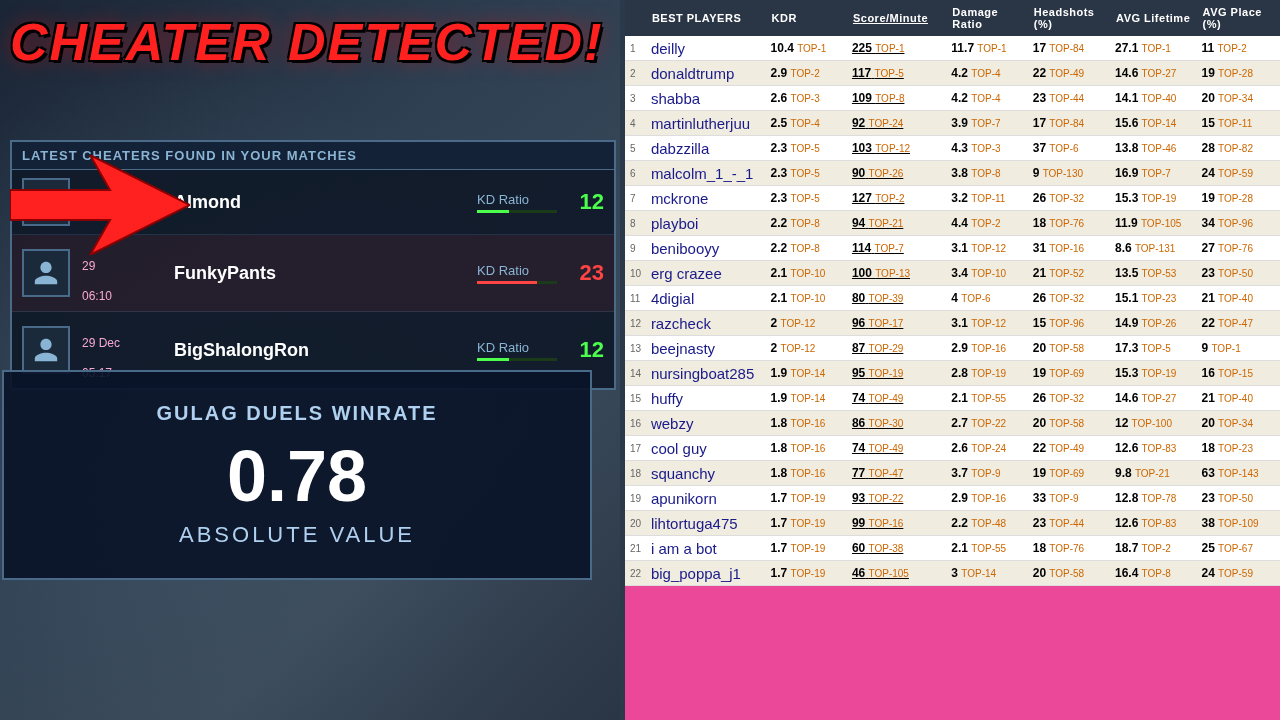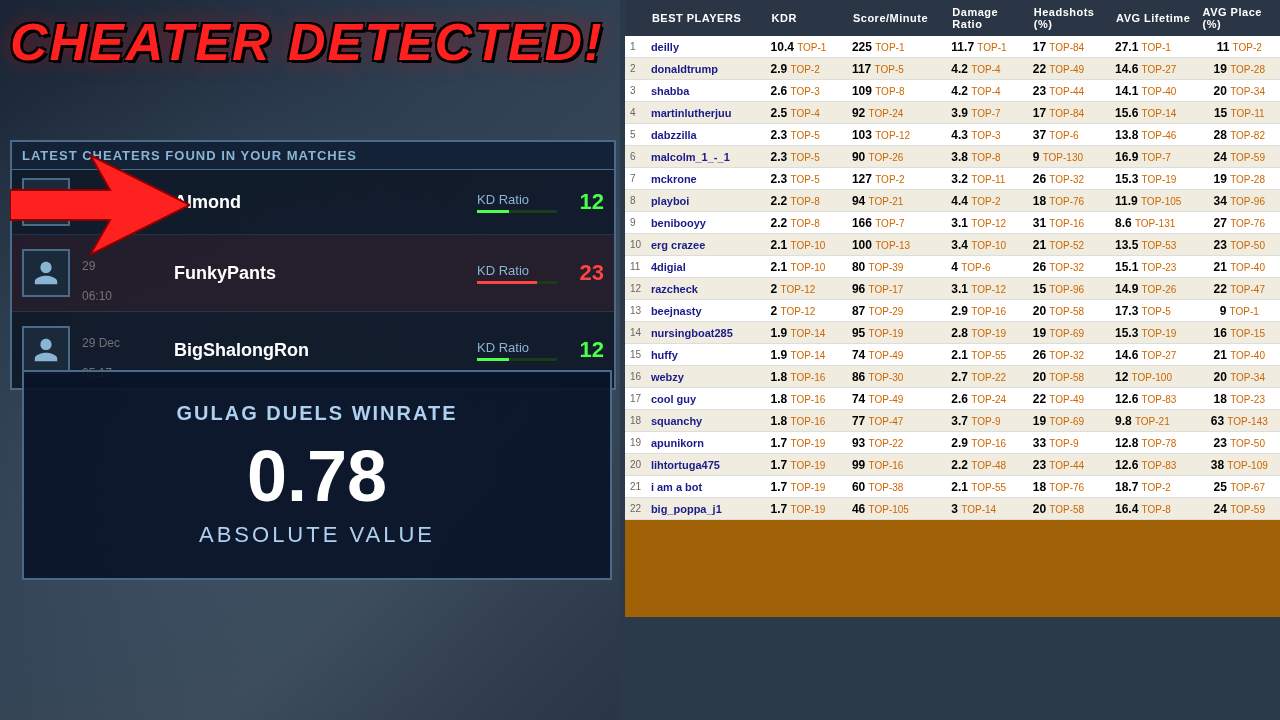--- a/index.html
+++ b/index.html
@@ -102,21 +102,21 @@
     .avatar-icon {
       width: 28px;
       height: 28px;
       fill: #8ab4d4;
     }
     .cheater-info {
       flex: 0 0 auto;
       min-width: 80px;
     }
     .cheater-date {
-      color: #737373;
+      color: #f9a8d4;
       font-size: 12px;
       margin-top: 16px;
     }
     .cheater-name {
       color: #ffffff;
       font-size: 18px;
       font-weight: bold;
       flex: 1;
     }
     .cheater-stat-label {
@@ -147,21 +147,21 @@
       background: #ff4444;
     }
     .highlighted-row {
       background: rgba(255, 60, 60, 0.08);
     }
 
     
     .gulag-panel {
       position: absolute;
       top: 370px;
-      left: 22px;
+      left: 2px;
       width: 590px;
       background: rgba(10, 20, 40, 0.92);
       border: 2px solid #4a6a8a;
       padding: 30px 20px;
       text-align: center;
       z-index: 15;
     }
     .gulag-title {
       color: #b0d0f0;
       font-size: 20px;
@@ -182,22 +182,22 @@
       font-size: 22px;
       letter-spacing: 3px;
     }
 
     
     .right-panel {
       position: absolute;
       right: 0;
       top: 0;
       width: 655px;
-      height: 617px;
-      background: #a16207;
+      height: 720px;
+      background: #ec4899;
       overflow: hidden;
     }
 
     .stats-table {
       width: 100%;
       border-collapse: collapse;
       font-size: 11.5px;
     }
     .stats-table thead tr {
       background: #2a3545;
@@ -228,43 +228,43 @@
       white-space: nowrap;
     }
     .stats-table td:first-child {
       padding-left: 5px;
       color: #666;
       font-size: 10px;
       width: 18px;
     }
     .player-name {
       color: #1a1a8a;
-      font-weight: bold;
-      font-size: 11px;
+      font-weight: normal;
+      font-size: 15px;
       max-width: 95px;
       overflow: hidden;
     }
     .stat-main {
       color: #000;
       font-weight: bold;
       font-size: 12px;
     }
     .stat-top {
       color: #cc6600;
       font-size: 10px;
       font-weight: normal;
     }
     .col-num { width: 18px; }
     .col-name { width: 100px; }
     .col-kdr { width: 68px; }
-    .col-spm { width: 72px; }
+    .col-spm { width: 72px; text-decoration: underline; }
     .col-dr { width: 68px; }
     .col-hs { width: 68px; }
     .col-avg { width: 68px; }
-    .col-place { width: 68px; text-align: center; }
+    .col-place { width: 68px; }
   </style>
 </head>
 <body>
 
 <div class="left-panel">
   <div class="bg-blur"></div>
 
   <div class="cheater-title">CHEATER DETECTED!</div>
 
   <div class="arrow-container">
@@ -585,21 +585,21 @@
     </td>
   </tr>
         <tr>
     <td class="col-num">9</td>
     <td class="col-name player-name">benibooyy</td>
     <td class="col-kdr">
       <span class="stat-main">2.2</span>
       <span class="stat-top"> TOP-8</span>
     </td>
     <td class="col-spm">
-      <span class="stat-main">166</span>
+      <span class="stat-main">114</span>
       <span class="stat-top"> TOP-7</span>
     </td>
     <td class="col-dr">
       <span class="stat-main">3.1</span>
       <span class="stat-top"> TOP-12</span>
     </td>
     <td class="col-hs">
       <span class="stat-main">31</span>
       <span class="stat-top"> TOP-16</span>
     </td>

